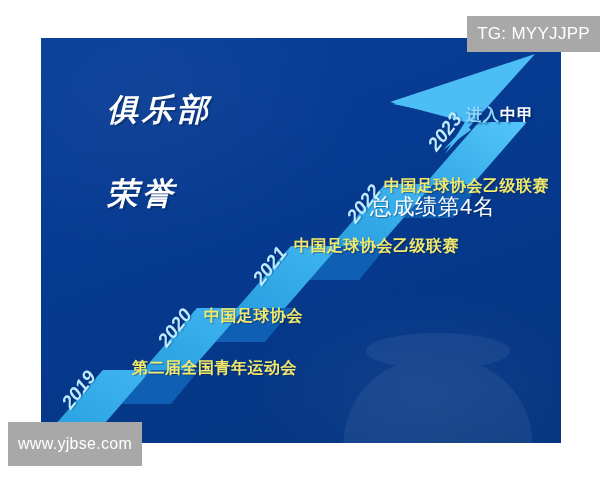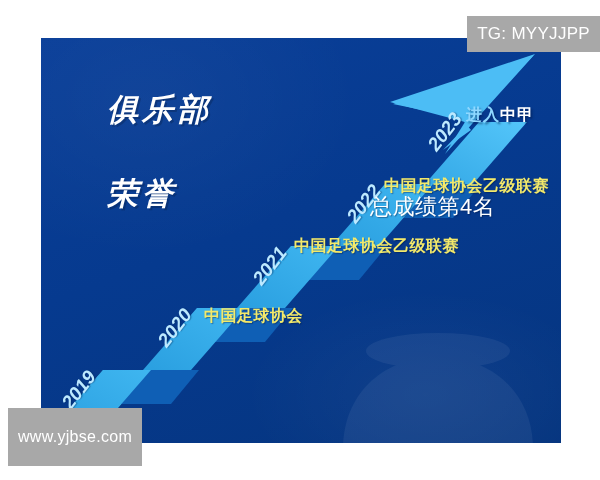--- a/index.html
+++ b/index.html
@@ -90,21 +90,21 @@
   .slogan .a{color:#8fd8ff;}
   .slogan .b{color:#ffffff;}
 
   
   .wm{
     position:absolute;background:#a8a8a8;color:#ffffff;
     font-size:17px;letter-spacing:.3px;
     display:flex;align-items:center;
   }
   .wm-tg{right:0px;top:16px;height:36px;padding:0 10px;}
-  .wm-site{left:8px;bottom:14px;height:26px;padding:16px 10px;font-size:16px;}
+  .wm-site{left:8px;bottom:14px;height:26px;padding:9px 10px;font-size:16px;}
 </style>
 </head>
 <body>
 
 <div id="stage">
 
   <div class="panel">
 
     <div class="crest">
       <svg viewBox="0 0 230 150" xmlns="http://www.w3.org/2000/svg">
@@ -171,20 +171,21 @@
       <span class="l2">荣誉</span>
     </div>
 
     <div class="yr yr-2019">2019</div>
     <div class="yr yr-2020">2020</div>
     <div class="yr yr-2021">2021</div>
     <div class="yr yr-2022">2022</div>
     <div class="yr yr-2023">2023</div>
 
     <div class="ach ach-2019">
+      <div class="hd">第二届全国青年运动会</div>
     </div>
 
     <div class="ach ach-2020">
       <div class="hd">中国足球协会</div>
     </div>
 
     <div class="ach ach-2021">
       <div class="hd">中国足球协会乙级联赛</div>
     </div>
 

